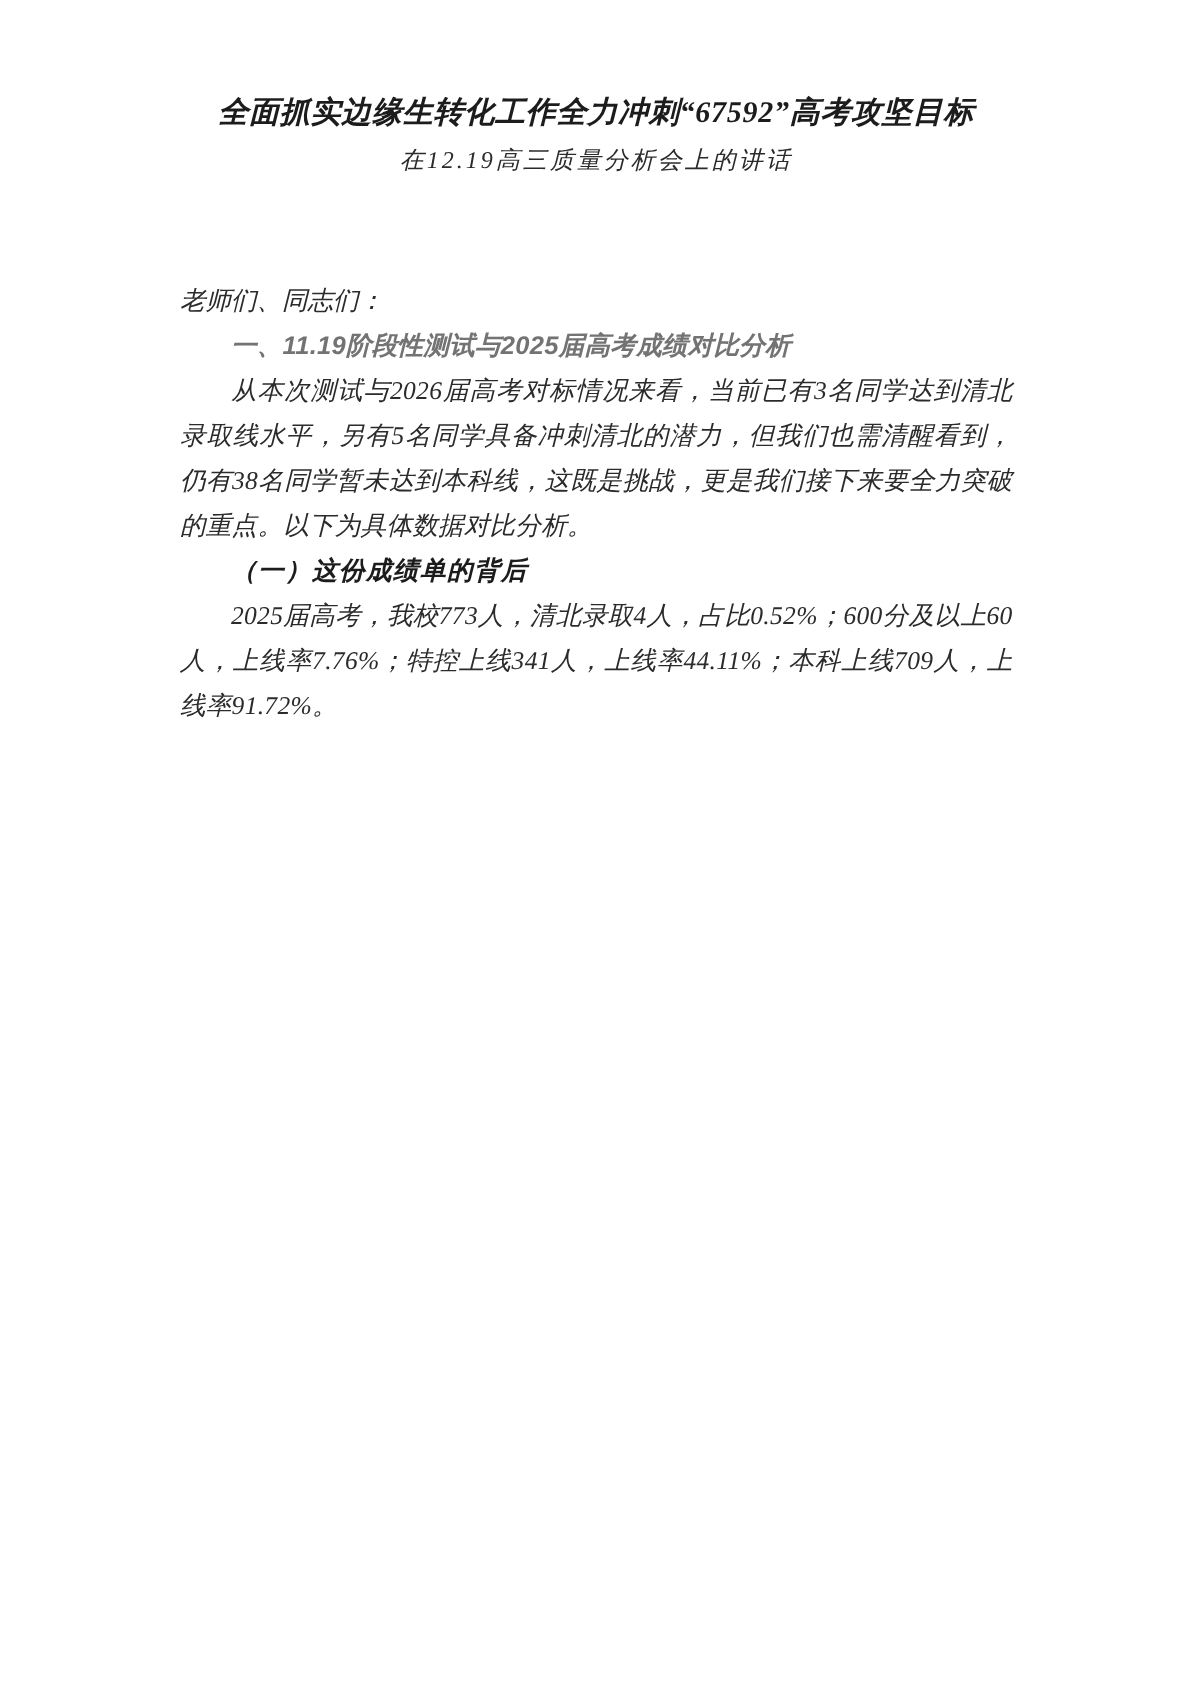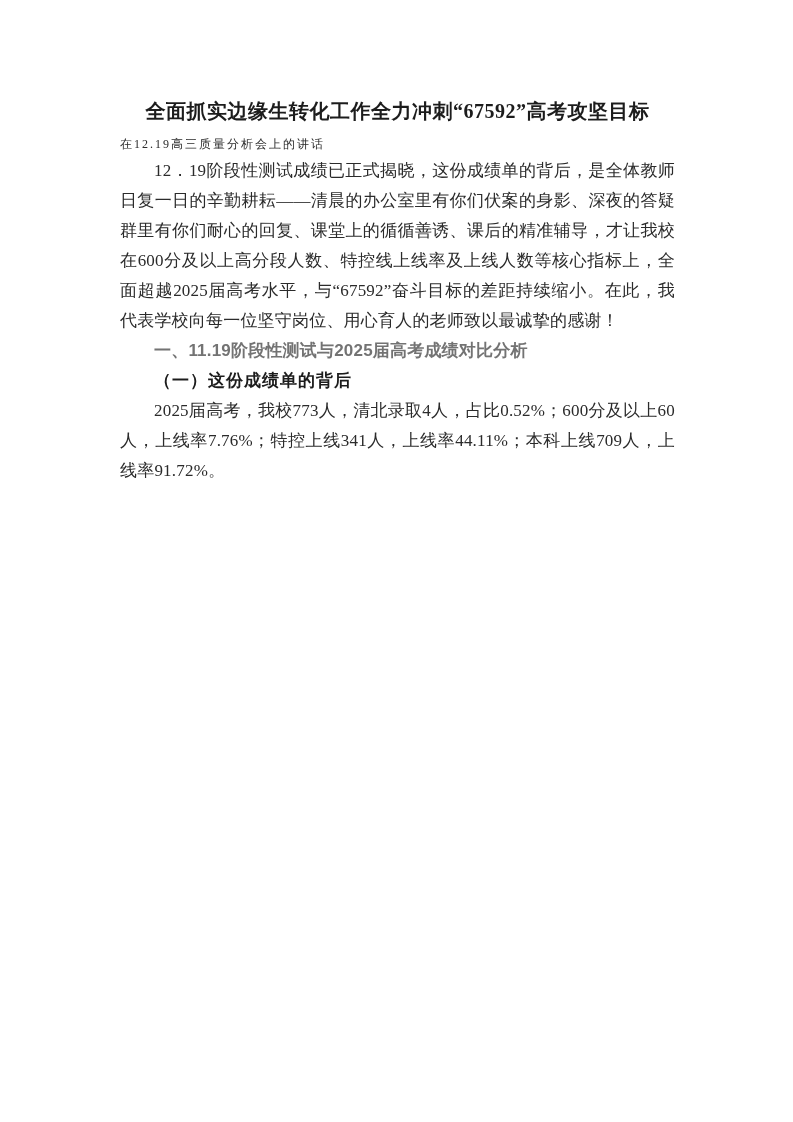--- a/index.html
+++ b/index.html
@@ -7,40 +7,42 @@
     padding: 0;
     background: #ffffff;
   }
   .page {
     position: relative;
     width: 793px;
     height: 1122px;
     margin: 0 auto;
     background: #ffffff;
     box-sizing: border-box;
-    padding: 96px 118px 0 120px;
+    padding: 60px 118px 0 120px;
     color: #2b2b2b;
     font-family: "Liberation Serif", "DejaVu Serif", serif;
     overflow: hidden;
+    font-style: italic;
   }
   .doc-title {
     margin: 0;
     font-size: 20px;
     line-height: 30px;
     font-weight: bold;
     text-align: center;
     color: #1c1c1c;
     letter-spacing: 0.5px;
     font-family: "Liberation Serif", "DejaVu Serif", serif;
   }
   .doc-subtitle {
     margin: 6px 0 0 0;
-    font-size: 12px;
+    font-size: 16px;
     line-height: 24px;
     font-weight: normal;
+    text-align: center;
     color: #2b2b2b;
     letter-spacing: 2px;
   }
   .salutation {
     margin: 66px 0 0 0;
     font-size: 17px;
     line-height: 30px;
   }
   .body-para {
     margin: 0;
@@ -73,25 +75,26 @@
 </style>
 </head>
 <body>
 
 <div class="page">
 
   <h1 class="doc-title">全面抓实边缘生转化工作全力冲刺“67592”高考攻坚目标</h1>
 
   <h2 class="doc-subtitle">在12.19高三质量分析会上的讲话</h2>
 
+  <p class="salutation">老师们、同志们：</p>
 
-  <p class="body-para">12．19阶段性测试成绩已正式揭晓，这份成绩单的背后，是全体教师日复一日的辛勤耕耘——清晨的办公室里有你们伏案的身影、深夜的答疑群里有你们耐心的回复、课堂上的循循善诱、课后的精准辅导，才让我校在600分及以上高分段人数、特控线上线率及上线人数等核心指标上，全面超越2025届高考水平，与“67592”奋斗目标的差距持续缩小。在此，我代表学校向每一位坚守岗位、用心育人的老师致以最诚挚的感谢！</p>
 
 
 
   <h3 class="section-heading">一、11.19阶段性测试与2025届高考成绩对比分析</h3>
 
+  <p class="body-para">从本次测试与2026届高考对标情况来看，当前已有3名同学达到清北录取线水平，另有5名同学具备冲刺清北的潜力，但我们也需清醒看到，仍有38名同学暂未达到本科线，这既是挑战，更是我们接下来要全力突破的重点。以下为具体数据对比分析。</p>
 
   <h4 class="subsection-heading">（一）这份成绩单的背后</h4>
 
   <p class="body-para">2025届高考，我校773人，清北录取4人，占比0.52%；600分及以上60人，上线率7.76%；特控上线341人，上线率44.11%；本科上线709人，上线率91.72%。</p>
 
 </div>
 
 </body></html>

